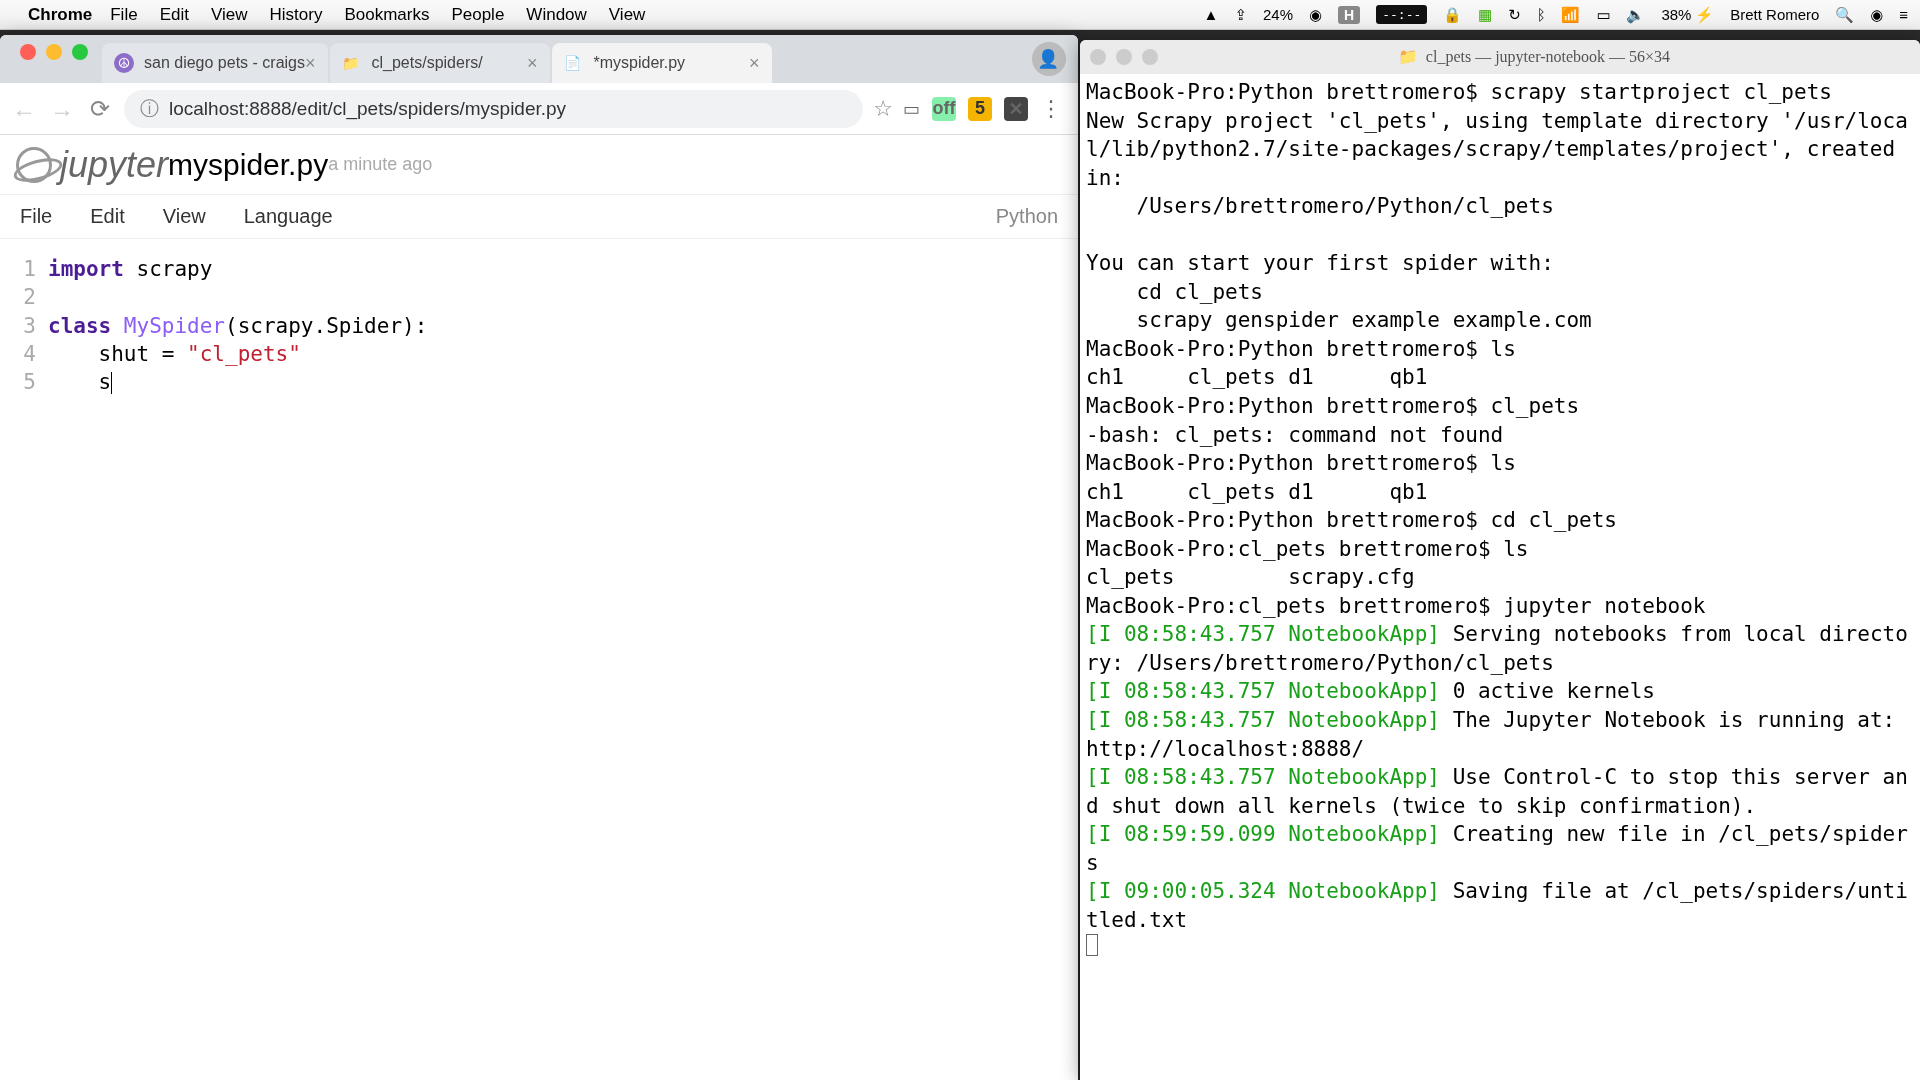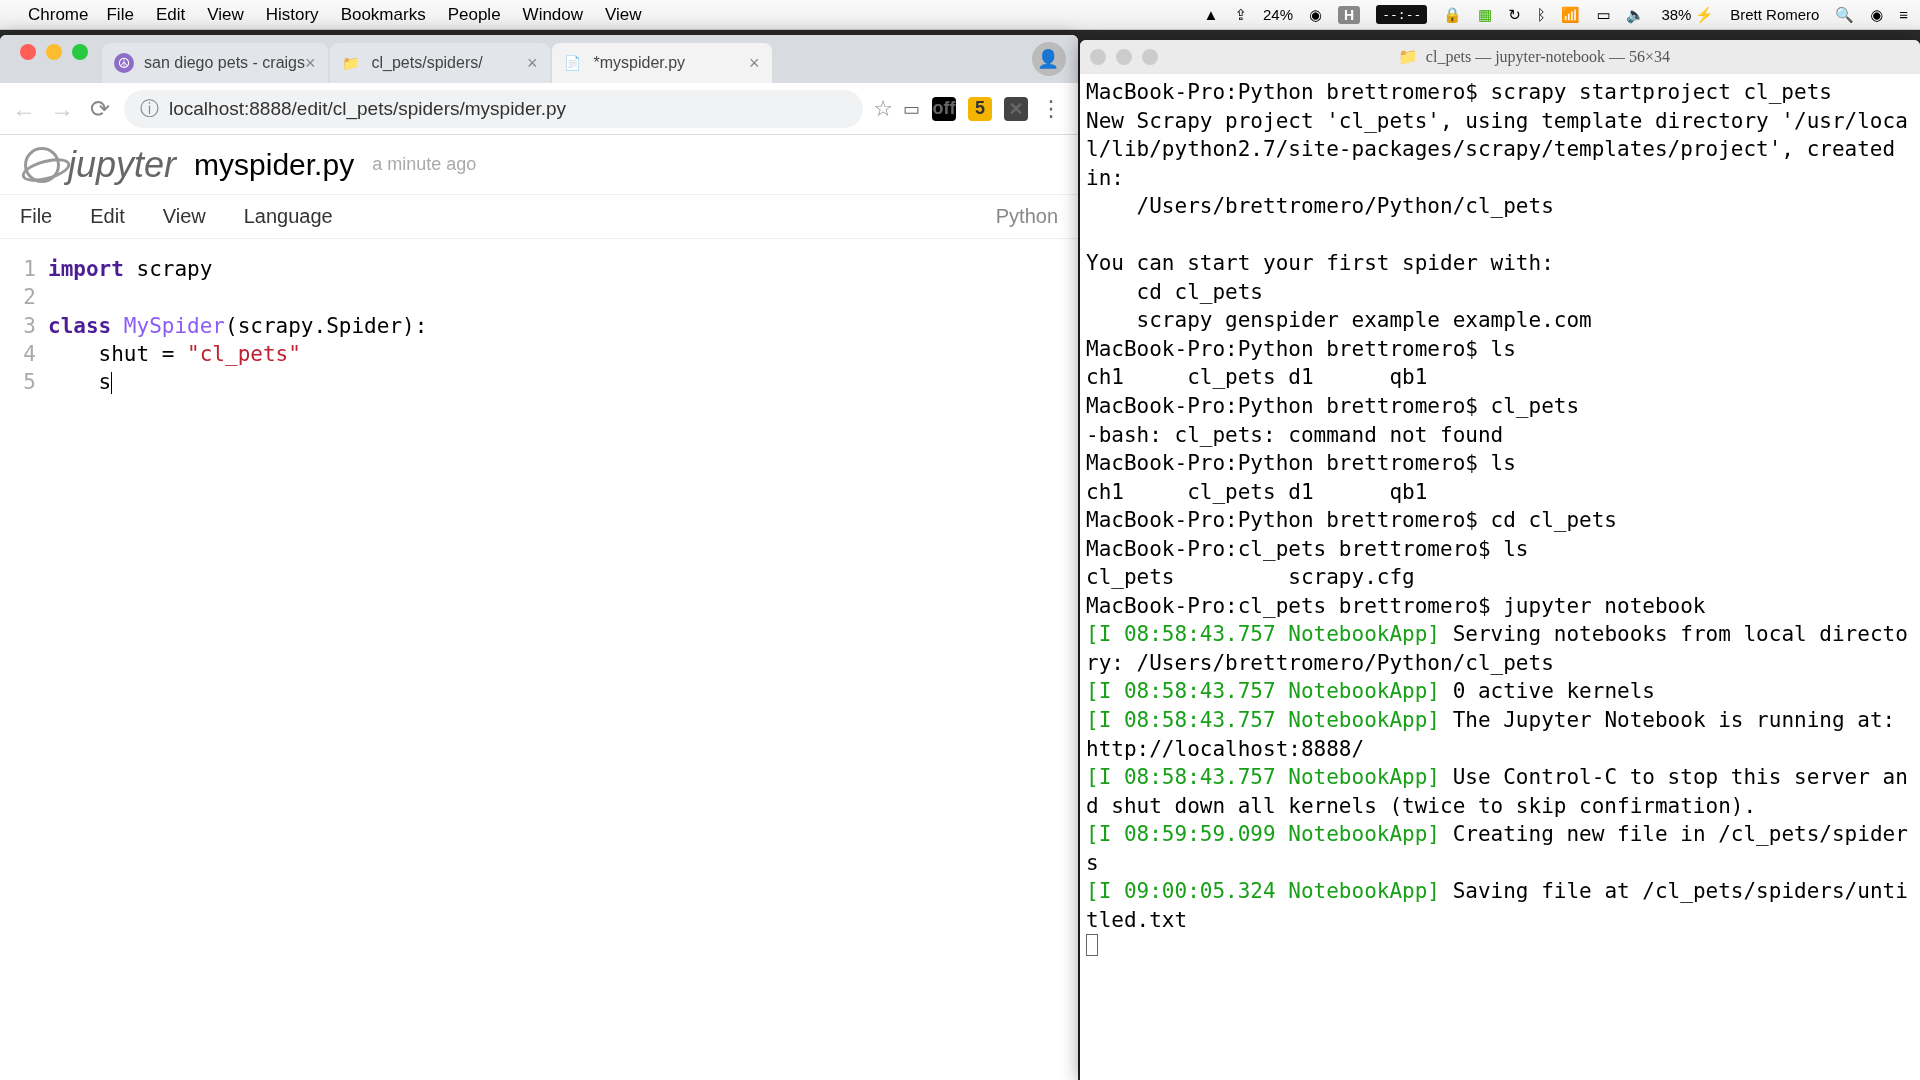--- a/index.html
+++ b/index.html
@@ -14,21 +14,21 @@
 
 .menubar {
   background: linear-gradient(#fafafa, #eee);
   height: 30px; width: 100%;
   display: flex; align-items: center;
   padding: 0 12px;
   font-size: 17px;
   border-bottom: 1px solid #ccc;
 }
 .menubar .apple { font-size: 20px; margin-right: 16px; }
-.menubar .app { font-weight: 400; margin-right: 18px; }
+.menubar .app { font-weight: 700; margin-right: 18px; }
 .menubar .mitem { margin-right: 22px; cursor: default; }
 .menubar .right { margin-left: auto; display: flex; align-items: center; gap: 16px; font-size: 15px; }
 .menubar .right span { display: inline-flex; align-items: center; }
 .menubar .pill { background:#111;color:#fff;padding:2px 6px;border-radius:3px;font-size:13px;font-family:monospace; }
 .menubar .hbox { background:#888;color:#fff;padding:1px 6px;border-radius:3px;font-weight:700;font-size:14px; }
 
 
 .chrome {
   position: absolute; top: 35px; left: 0;
   width: 1078px; height: 1045px;
@@ -67,21 +67,21 @@
   flex:1;background:#f1f2f4;border-radius:22px;height:38px;
   display:flex;align-items:center;padding:0 16px;gap:10px;
   font-size:19px;color:#333;
 }
 .url-icons{display:flex;align-items:center;gap:12px;margin-right:6px;}
 .url-icons span{font-size:18px;color:#666;}
 .ext-badge{width:24px;height:24px;border-radius:4px;display:inline-flex;align-items:center;justify-content:center;font-size:10px;font-weight:700;color:#fff;}
 
 
 .jup-head {
-  height:60px;display:flex;align-items:center;padding:0 24px;border-bottom:1px solid #eee;gap:18px;
+  height:60px;display:flex;align-items:center;padding:0 16px;border-bottom:1px solid #eee;
 }
 .jup-logo{display:flex;align-items:center;gap:6px;}
 .jup-logo .planet{width:36px;height:36px;border:3px solid #999;border-radius:50%;position:relative;margin-right:2px;}
 .jup-logo .planet::after{content:"";position:absolute;left:-6px;top:10px;width:44px;height:14px;border:3px solid #999;border-radius:50%;transform:rotate(-15deg);}
 .jup-logo-text{font-size:36px;font-weight:400;color:#666;font-style:italic;}
 .jup-filename{font-size:30px;color:#000000;}
 .jup-time{font-size:18px;color:#aaa;}
 
 .jup-menu{height:44px;display:flex;align-items:center;gap:38px;padding:0 20px;border-bottom:1px solid #eee;font-size:20px;color:#333;}
 .jup-menu .lang{margin-left:auto;color:#888;}
@@ -177,21 +177,21 @@
     <span class="navbtn disabled">←</span>
     <span class="navbtn disabled">→</span>
     <span class="navbtn">⟳</span>
     <div class="url-input">
       <span style="color:#888">ⓘ</span>
       <span>localhost:8888/edit/cl_pets/spiders/myspider.py</span>
     </div>
     <span style="color:#888;font-size:22px">☆</span>
     <div class="url-icons">
       <span>▭</span>
-      <span class="ext-badge" style="background:#000000">off</span>
+      <span class="ext-badge" style="background:#86efac">off</span>
       <span class="ext-badge" style="background:#f5b400;color:#333">5</span>
       <span class="ext-badge" style="background:#444">✕</span>
       <span style="font-size:22px;color:#666">⋮</span>
     </div>
   </div>
 
   <div class="jup-head">
     <div class="jup-logo">
       <div class="planet"></div>
       <span class="jup-logo-text">jupyter</span>

